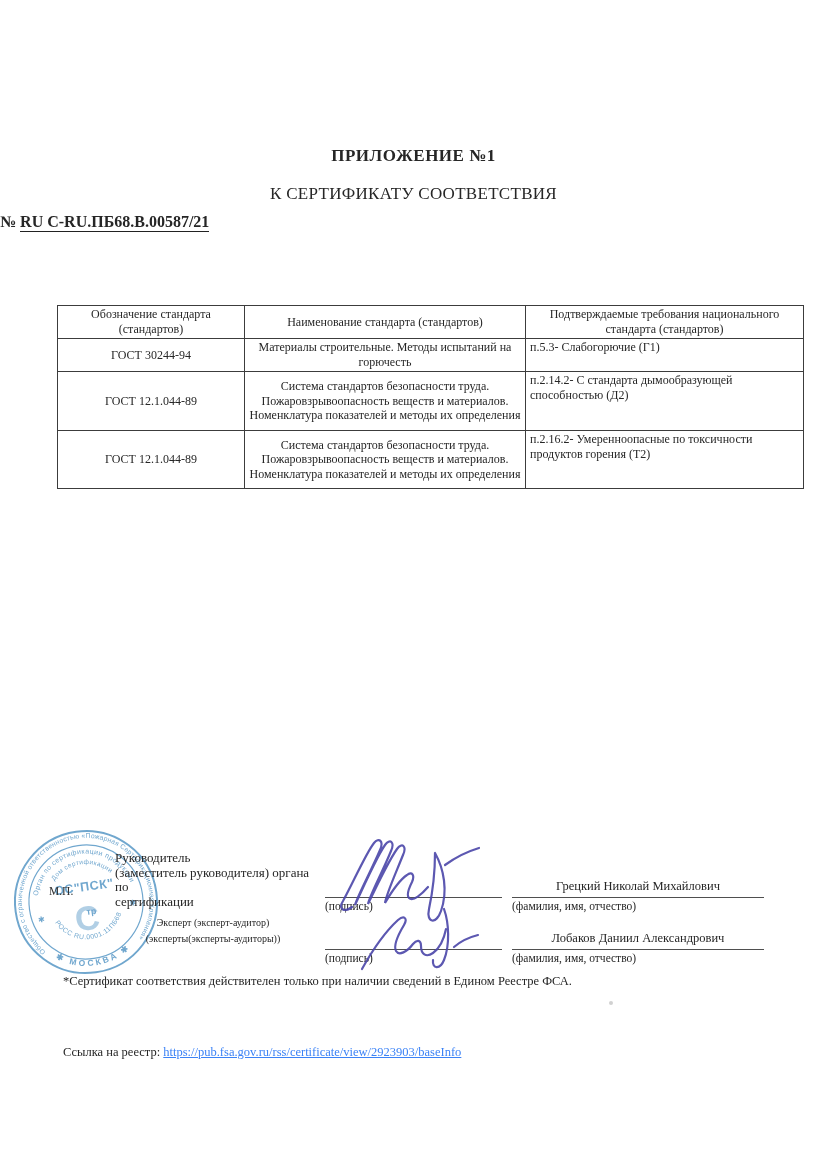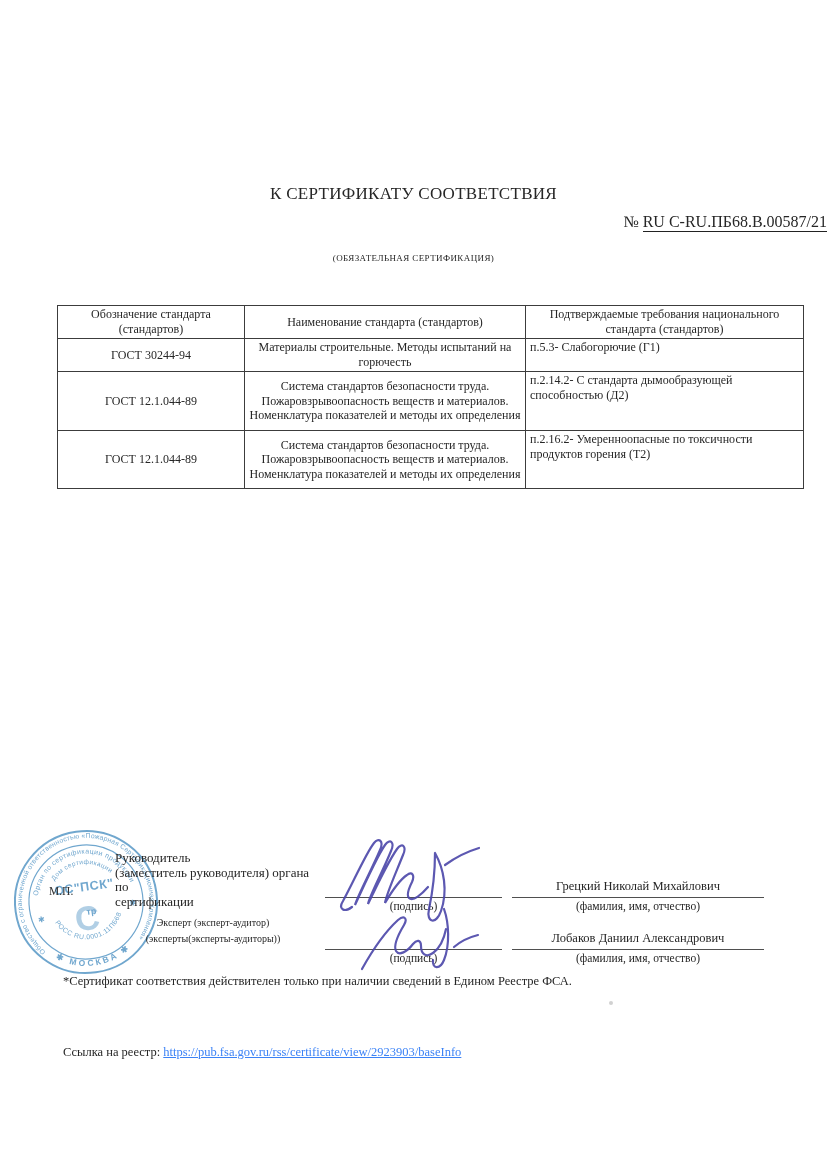--- a/index.html
+++ b/index.html
@@ -6,62 +6,62 @@
   .page{
     position:relative;width:827px;height:1169px;background:#ffffff;
     font-family:"Liberation Serif","DejaVu Serif",serif;color:#262626;
     overflow:hidden;margin:0 auto;
   }
   
   .t1{position:absolute;top:146px;left:0;width:100%;text-align:center;
       font-size:17px;font-weight:bold;letter-spacing:.5px;}
   .t2{position:absolute;top:184px;left:0;width:100%;text-align:center;
       font-size:17px;font-weight:normal;letter-spacing:.3px;}
-  .t3{position:absolute;top:213px;left:0;width:100%;text-align:right;
-      font-size:16px;font-weight:normal;}
+  .t3{position:absolute;top:213px;left:0;width:100%;text-align:left;
+      font-size:16px;font-weight:bold;}
   .t3 .underl{border-bottom:1.5px solid #222;padding-bottom:1px;}
   .t4{position:absolute;top:253px;left:0;width:100%;text-align:center;
       font-size:9px;letter-spacing:.4px;}
   
   table.std{position:absolute;left:57px;top:305px;width:719px;
       border-collapse:collapse;table-layout:fixed;font-size:12px;line-height:14.6px;}
   table.std th,table.std td{border:1px solid #3c3c3c;padding:1px 4px;}
   table.std th{font-weight:normal;text-align:center;vertical-align:middle;}
   td.c-std{width:178px;text-align:center;vertical-align:middle;}
   td.c-name{width:272px;text-align:center;vertical-align:middle;}
   td.c-req{width:269px;text-align:left;vertical-align:top;padding:2px 6px;}
   th.c-std{width:178px;}th.c-name{width:272px;}th.c-req{width:269px;}
   
   .abs{position:absolute;}
   .role-head{left:115px;top:851px;width:200px;
       font-size:13px;line-height:14.5px;z-index:3;}
   .mp{left:49px;top:885px;font-size:11.5px;z-index:3;color:#333;}
   .expert-role{left:113px;top:915px;width:200px;text-align:center;
       font-size:10px;line-height:16px;z-index:3;}
   .sig-line{height:0;border-top:1.5px solid #4f4f4f;z-index:2;}
-  .cap{text-align:center;font-size:11.5px;z-index:3;}
+  .cap{text-align:left;font-size:11.5px;z-index:3;}
   .name{ text-align:center;font-size:12.5px;z-index:3;}
   .ink{position:absolute;z-index:4;}
   .stamp{position:absolute;left:6px;top:822px;z-index:1;opacity:.88;
       transform:rotate(-8deg);}
   
   .note{left:63px;top:974px;font-size:12.5px;}
   .linkline{left:63px;top:1045px;font-size:12.5px;}
   .linkline a{color:#3b82f6;text-decoration:underline;}
   .artifact-dot{left:609px;top:1001px;width:4px;height:4px;border-radius:50%;
       background:#9a9a9a;opacity:.45;}
 </style>
 </head>
 <body>
 
 <div class="page">
 
+  <div class="t1">ПРИЛОЖЕНИЕ №1</div>
   <div class="t2">К СЕРТИФИКАТУ СООТВЕТСТВИЯ</div>
   <div class="t3"><span>№ </span><span class="underl">RU C-RU.ПБ68.В.00587/21</span></div>
-  <div class="t4">(ОБЯЗАТЕЛЬНАЯ СЕРТИФИКАЦИЯ)</div>
 
   <table class="std">
     <thead>
       <tr style="height:33px;margin-top:24px;">
         <th class="c-std">Обозначение стандарта (стандартов)</th>
         <th class="c-name">Наименование стандарта (стандартов)</th>
         <th class="c-req" style="text-align:center;vertical-align:middle;">Подтверждаемые требования национального стандарта (стандартов)</th>
       </tr>
     </thead>
     <tbody>

